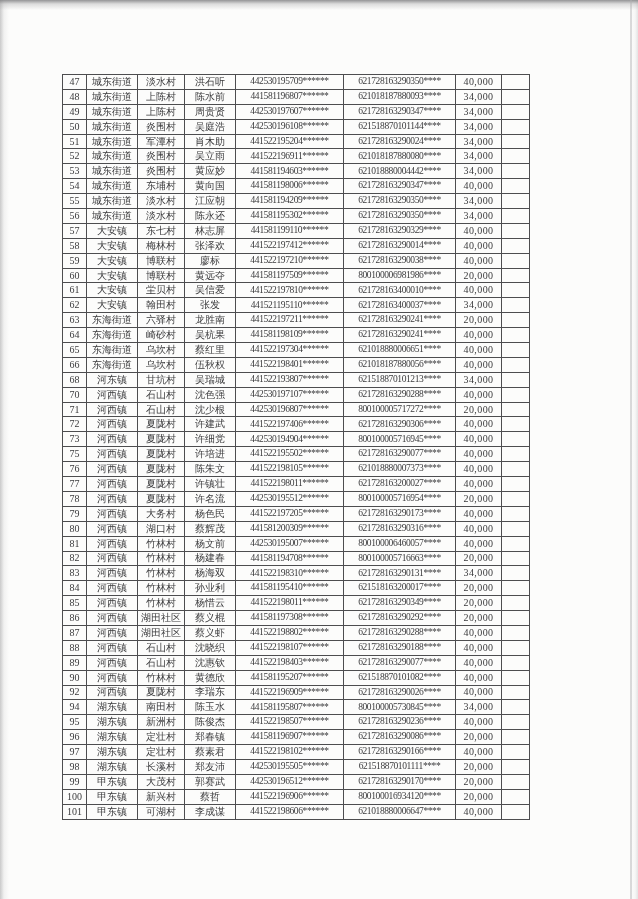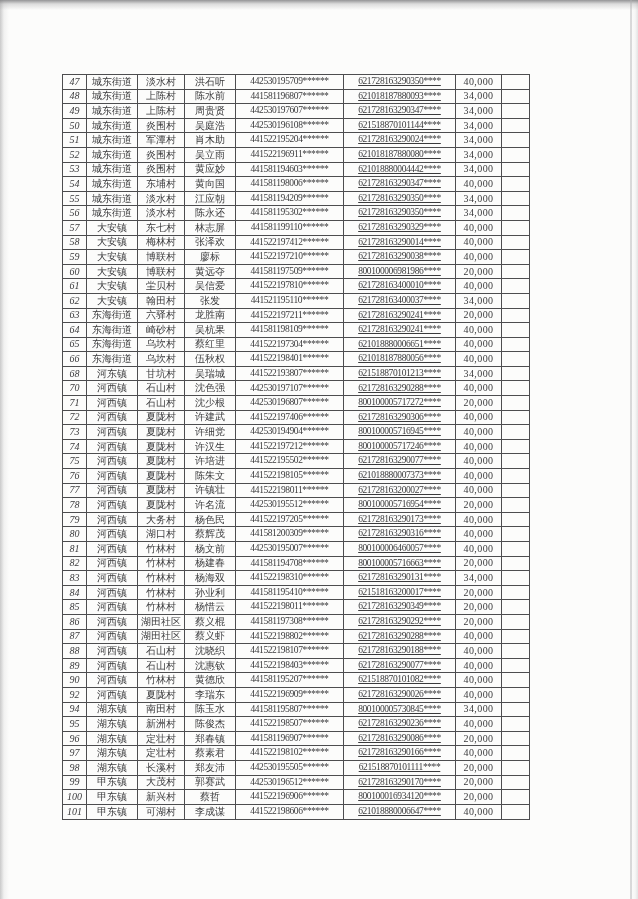--- a/index.html
+++ b/index.html
@@ -49,26 +49,26 @@
     vertical-align: middle;
     color: #3a3a3c;
     font-size: 10px;
     line-height: 1;
     white-space: nowrap;
     overflow: hidden;
   }
   .doc-table tr {
     height: 13.56px;
   }
-  td.col-no          { width: 23px;  font-family: "Liberation Serif","DejaVu Serif",serif; font-style: italic; }
+  td.col-no          { width: 23px;  font-family: "Liberation Serif","DejaVu Serif",serif; }
   td.col-town        { width: 50px;  }
   td.col-village     { width: 46px;  }
   td.col-name        { width: 50px;  }
   td.col-id_number   { width: 107px; font-size: 9.5px; letter-spacing: -0.4px; }
-  td.col-bank_account{ width: 111px; font-size: 9.5px; letter-spacing: -0.4px; text-decoration: underline; }
+  td.col-bank_account{ width: 111px; font-size: 9.5px; letter-spacing: -0.4px; }
   td.col-amount      { width: 45px;  letter-spacing: 0.4px; }
   td.col-note        { width: 27px;  }
 </style>
 </head>
 <body>
 
 <div class="scan-overlay"></div>
 <div class="scan-right-line"></div>
 
 <table class="doc-table">
@@ -317,30 +317,20 @@
         <td class="col-no">73</td>
         <td class="col-town">河西镇</td>
         <td class="col-village">夏陇村</td>
         <td class="col-name">许细党</td>
         <td class="col-id_number">442530194904******</td>
         <td class="col-bank_account">800100005716945****</td>
         <td class="col-amount">40,000</td>
         <td class="col-note"></td>
       </tr>
       <tr>
-        <td class="col-no">74</td>
-        <td class="col-town">河西镇</td>
-        <td class="col-village">夏陇村</td>
-        <td class="col-name">许汉生</td>
-        <td class="col-id_number">441522197212******</td>
-        <td class="col-bank_account">800100005717246****</td>
-        <td class="col-amount">40,000</td>
-        <td class="col-note"></td>
-      </tr>
-      <tr>
         <td class="col-no">75</td>
         <td class="col-town">河西镇</td>
         <td class="col-village">夏陇村</td>
         <td class="col-name">许培进</td>
         <td class="col-id_number">441522195502******</td>
         <td class="col-bank_account">621728163290077****</td>
         <td class="col-amount">40,000</td>
         <td class="col-note"></td>
       </tr>
       <tr>

